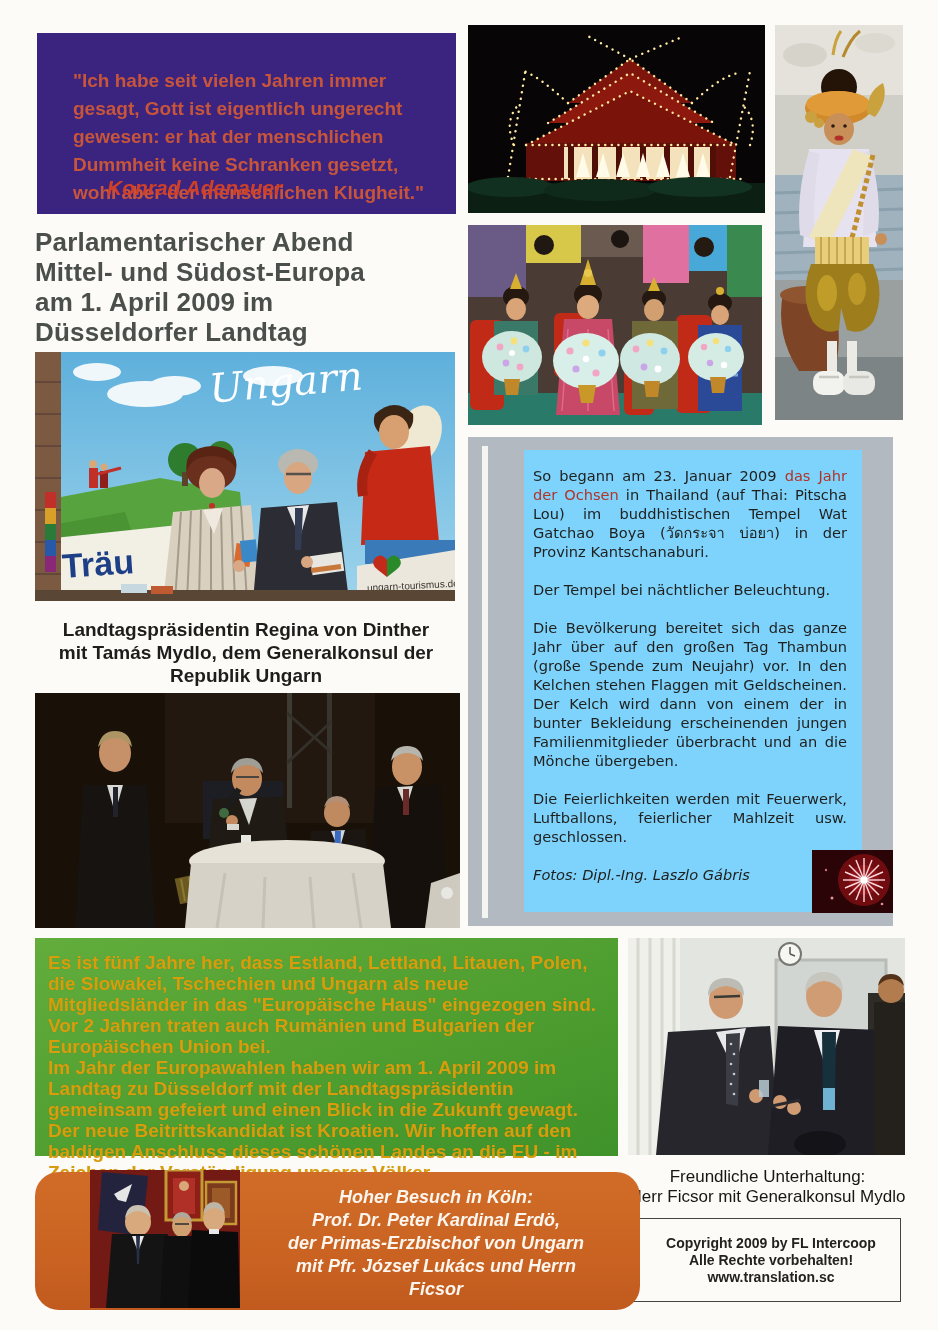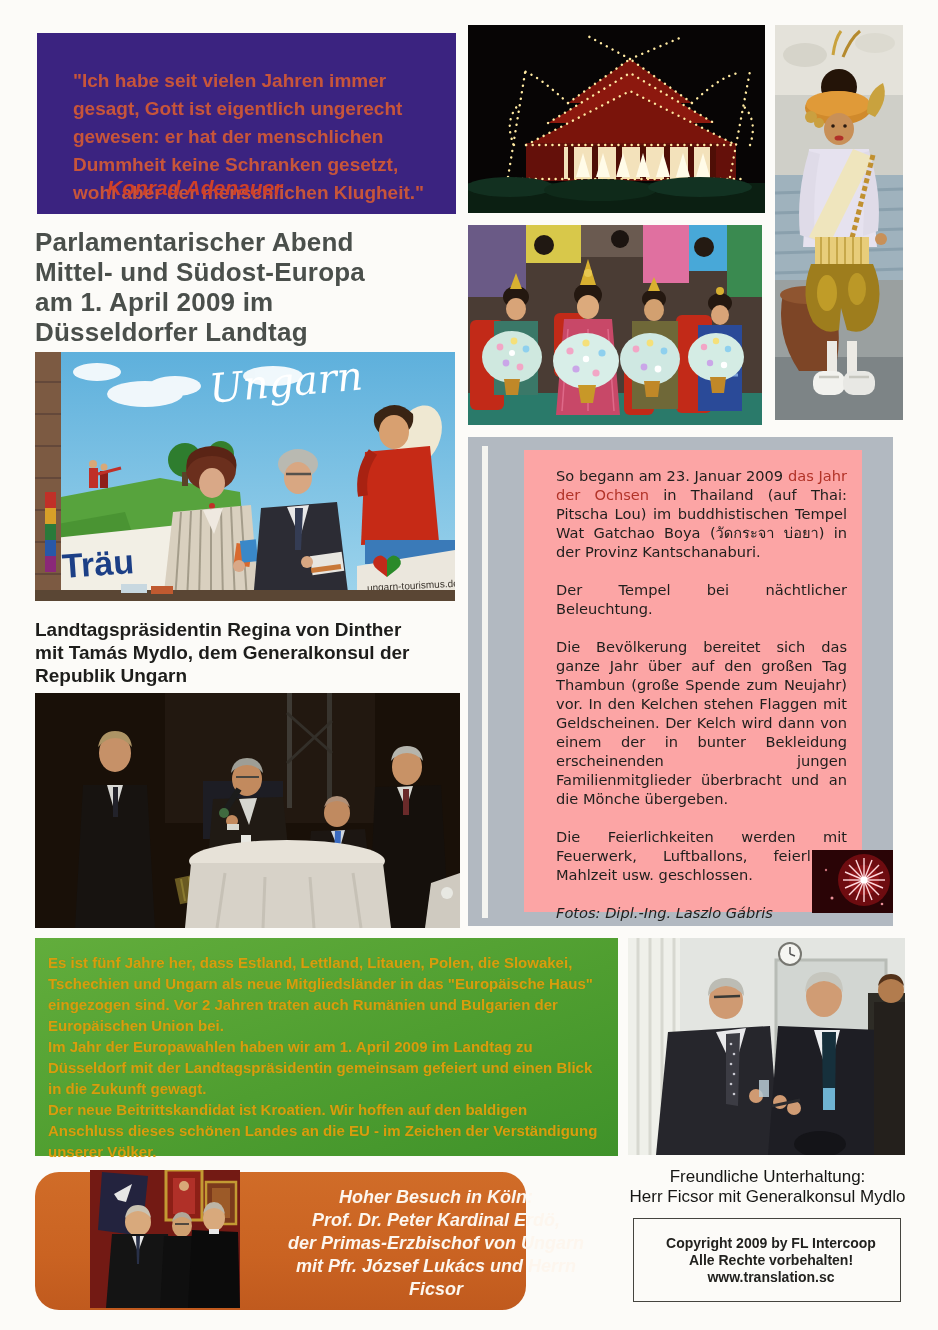--- a/index.html
+++ b/index.html
@@ -16,51 +16,51 @@
       font-size:19px;line-height:28px;font-weight:bold;color:#c7553a;}
   .quote-author{position:absolute;left:36px;top:178px? ;}
   .quote-author{position:absolute;left:36px;top:176px;font-size:21px;font-weight:bold;
       font-style:italic;color:#d04028;top:auto;bottom:14px;margin-left:34px;}
 
   
   .heading{left:35px;top:227px;width:425px;text-align:left;
       font-size:26px;line-height:30px;font-weight:bold;color:#4a4f4b;letter-spacing:.2px;}
 
   
-  .caption1{left:35px;top:618px;width:422px;text-align:left;
+  .caption1{left:35px;top:618px;width:422px;text-align:center;
       font-size:19px;line-height:23px;font-weight:bold;color:#1d1d1b;}
 
   
   .thailand-box{left:468px;top:437px;width:425px;height:489px;background:#b2b9c1;}
   .thailand-stripe{position:absolute;left:14px;top:9px;width:6px;height:472px;background:#f4f4f0;}
-  .thailand-panel{position:absolute;left:56px;top:13px;width:338px;height:462px;background:#fca5a5;
-      padding:16px 15px 8px 32px;box-sizing:border-box;
+  .thailand-panel{position:absolute;left:56px;top:13px;width:338px;height:462px;background:#7dd3fc;
+      padding:16px 15px 8px 9px;box-sizing:border-box;
       font-family:"DejaVu Sans","Liberation Sans",sans-serif;
       font-size:14.6px;line-height:19px;color:#1f1f1d;text-align:justify;}
   .thailand-panel p{margin:0 0 19px 0;}
   .thai-red{color:#b23328;}
   .foto-credit{font-style:italic;margin-top:19px;text-align:left;}
   .fireworks{position:absolute;left:344px;top:413px;width:81px;height:63px;overflow:hidden;}
 
   
   .eu-box{left:35px;top:938px;width:583px;height:218px;
       background:linear-gradient(160deg,#62ad3c 0%,#4f9e30 55%,#3f922a 100%);
       padding:14px 14px 0 13px;box-sizing:border-box;}
-  .eu-box p{margin:0;font-size:15px;line-height:21px;font-weight:bold;color:#d89d0d;
+  .eu-box p{margin:0;font-size:19px;line-height:21px;font-weight:bold;color:#d89d0d;
       text-shadow:0 0 1px rgba(120,90,0,.25);}
 
   
   .caption-right{left:605px;top:1167px;width:325px;text-align:center;
       font-size:17px;line-height:20px;font-weight:normal;color:#161614;}
   .copyright-box{left:633px;top:1218px;width:268px;height:84px;border:1px solid #45443f;
       display:flex;align-items:center;justify-content:center;text-align:center;
       font-size:14px;line-height:17px;font-weight:bold;color:#22221f;box-sizing:border-box;padding-left:8px;}
 
   
-  .koeln-box{left:35px;top:1172px;width:491px;height:138px;border-radius:24px;
+  .koeln-box{left:35px;top:1172px;width:605px;height:138px;border-radius:24px;
       background:linear-gradient(180deg,#d06c28 0%,#ca6322 60%,#c05a1e 100%);}
   .koeln-caption{position:absolute;left:215px;top:14px;width:372px;text-align:center;
       font-size:18px;line-height:23px;font-weight:bold;font-style:italic;color:#fdf6ee;}
   .photo-clergy{left:90px;top:1170px;width:150px;height:138px;}
 
   
   .photo-ungarn{left:35px;top:352px;width:420px;height:249px;}
   .photo-stage{left:35px;top:693px;width:425px;height:235px;}
   .photo-temple{left:468px;top:25px;width:297px;height:188px;}
   .photo-dancers{left:468px;top:225px;width:294px;height:200px;}

